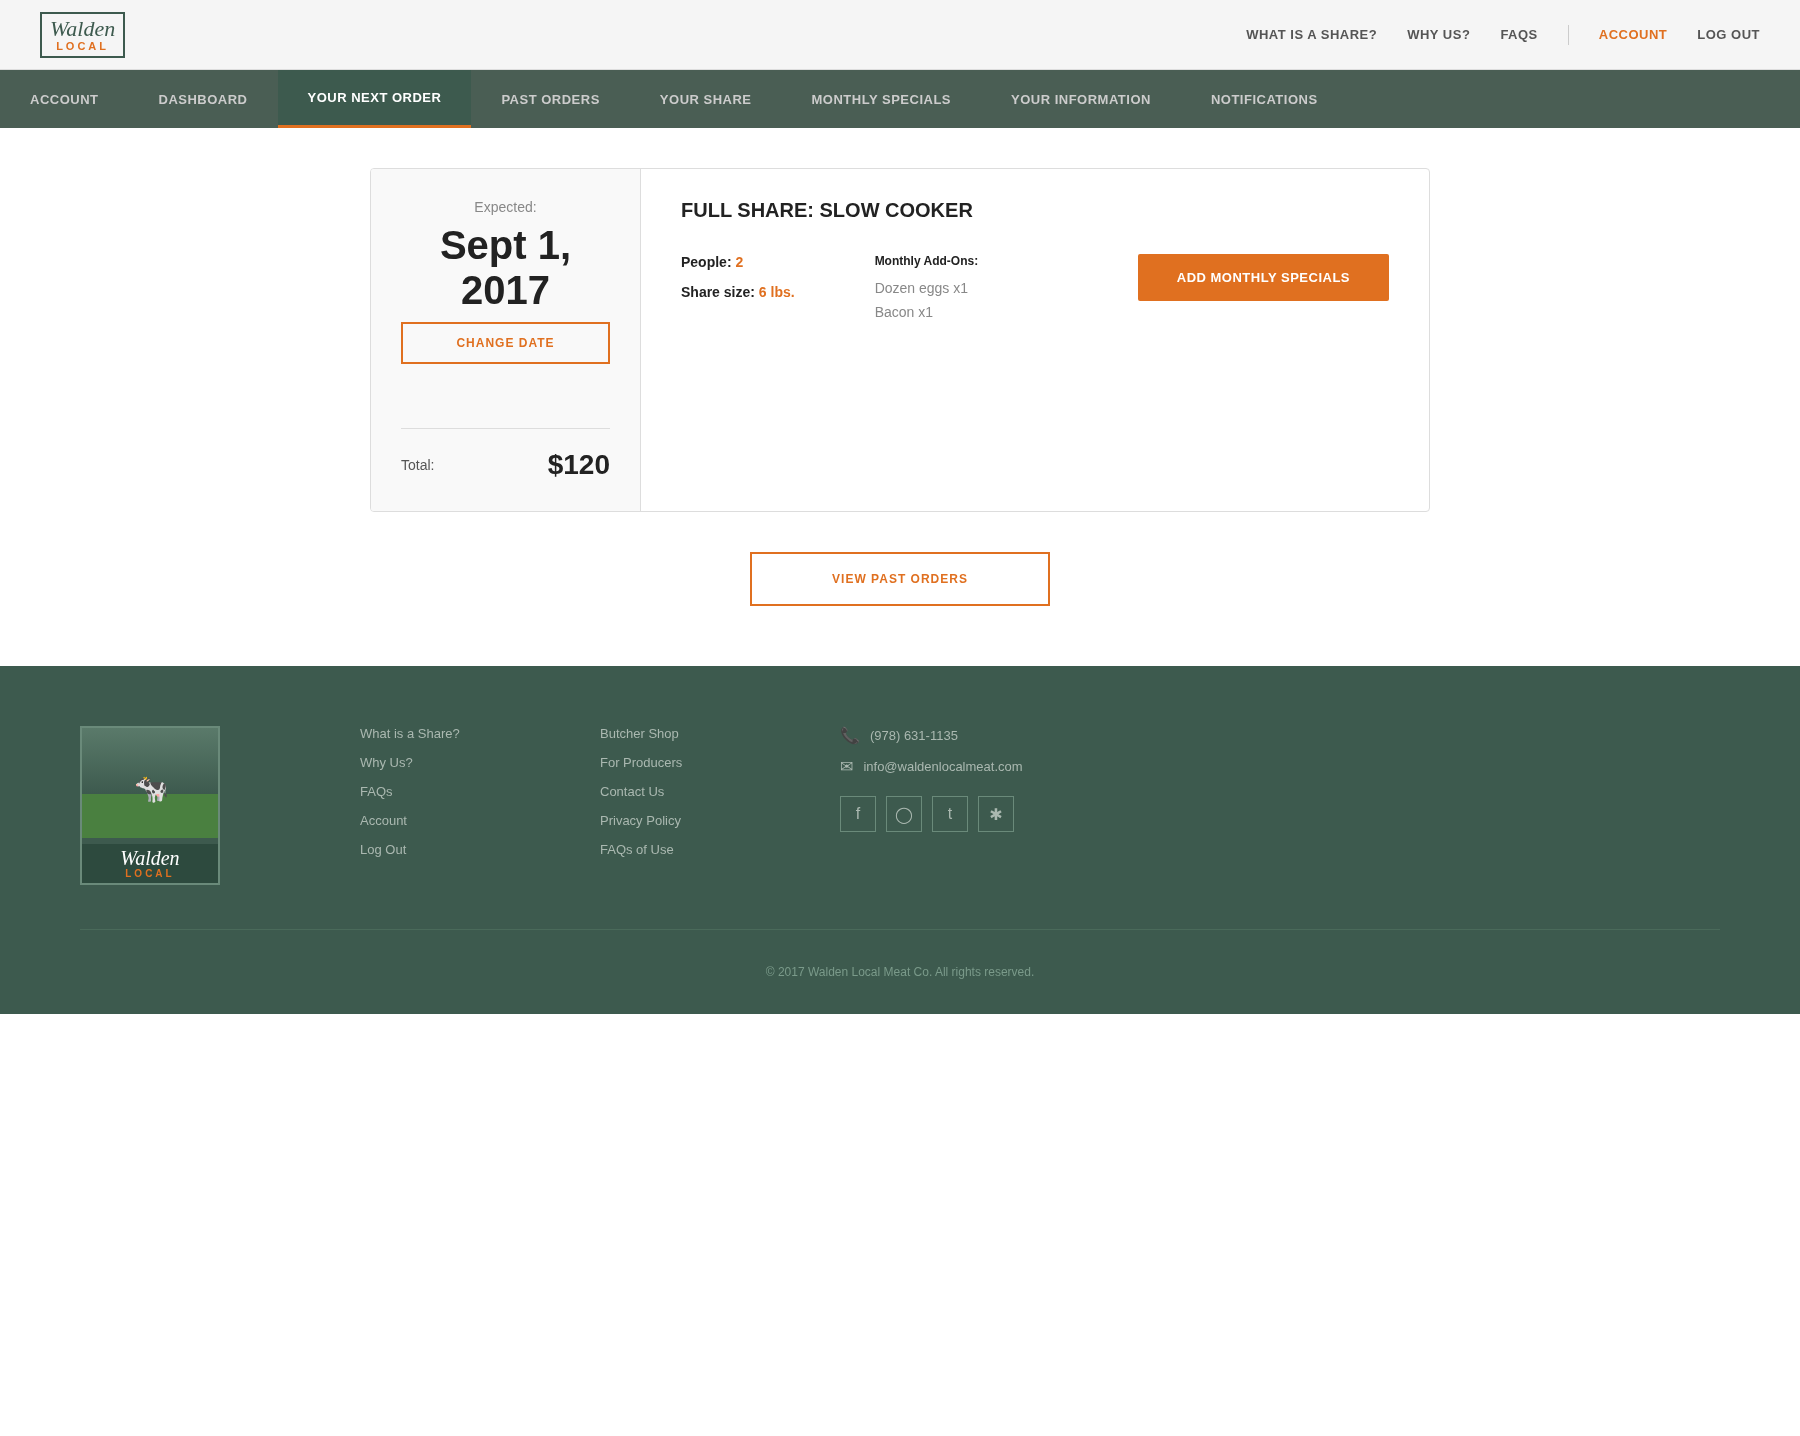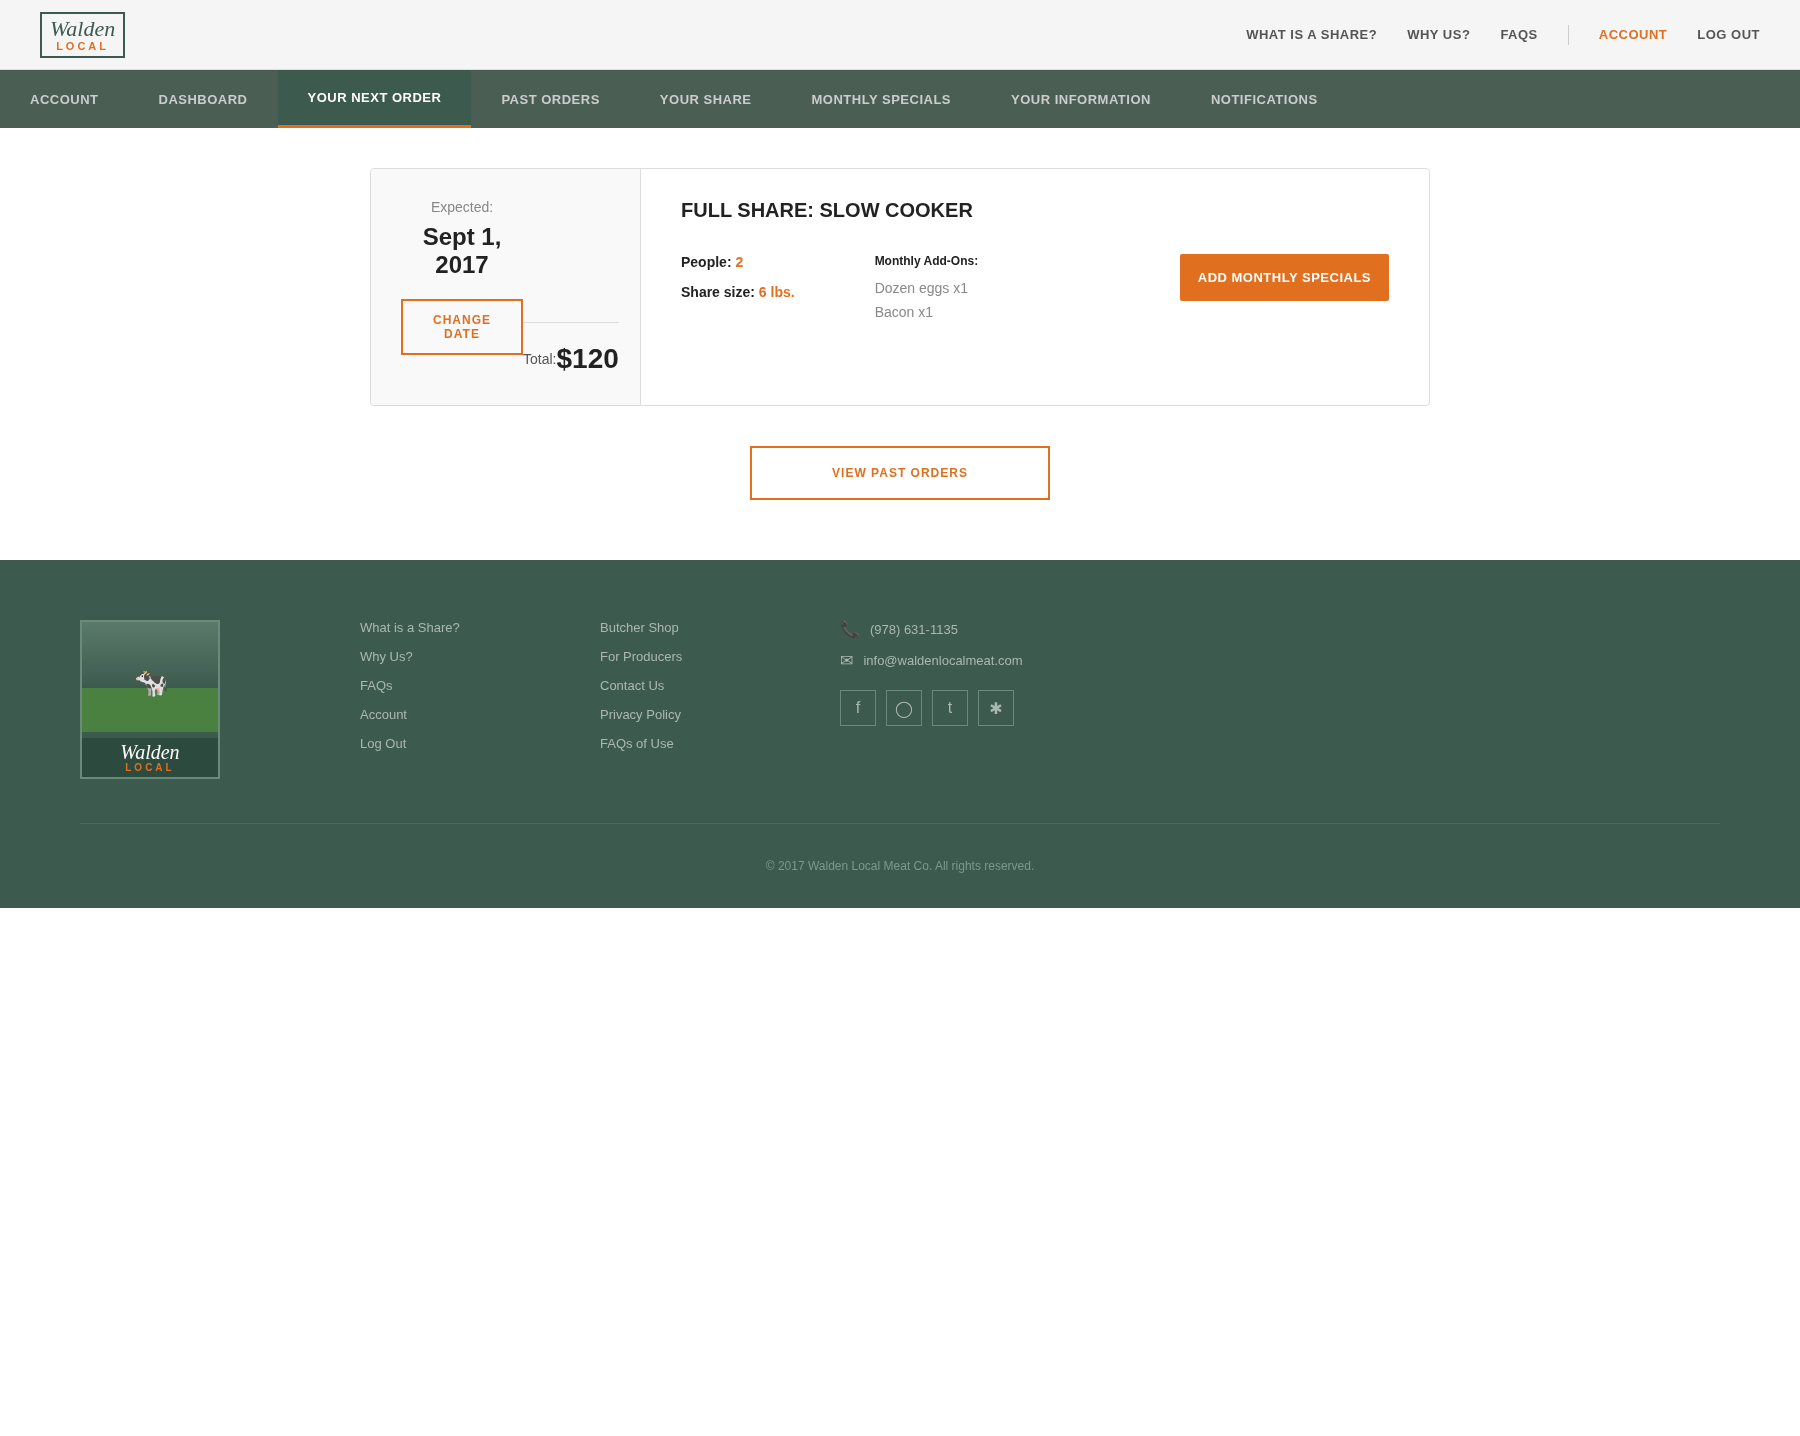--- a/index.html
+++ b/index.html
@@ -97,36 +97,37 @@
       overflow: hidden;
       margin-bottom: 40px;
     }
     .order-date-panel {
       background: #f9f9f9;
       width: 270px;
       min-width: 270px;
       padding: 30px;
       border-right: 1px solid #ddd;
       display: flex;
-      flex-direction: row;
+      flex-direction: column;
       align-items: center;
       justify-content: space-between;
+      gap: 44px;
     }
     .expected-label {
       color: #888;
       font-size: 14px;
       text-align: center;
       margin-bottom: 8px;
     }
     .order-date {
-      font-size: 24px;
+      font-size: 40px;
       font-weight: bold;
       color: #222;
       text-align: center;
-      margin-bottom: 20px;
+      margin-bottom: 9px;
     }
     .change-date-btn {
       border: 2px solid #e07020;
       background: transparent;
       color: #e07020;
       font-size: 12px;
       font-weight: bold;
       letter-spacing: 1px;
       text-transform: uppercase;
       padding: 12px 30px;
@@ -158,21 +159,21 @@
     }
     .addon-item { color: #888; font-size: 14px; margin-bottom: 8px; }
     .add-monthly-btn {
       background: #e07020;
       color: #fff;
       border: none;
       font-size: 13px;
       font-weight: bold;
       letter-spacing: 0.5px;
       text-transform: uppercase;
-      padding: 16px 18px;
+      padding: 16px 39px;
       cursor: pointer;
       border-radius: 2px;
     }
 
     
     .view-past-orders-wrapper {
       text-align: center;
       margin: 20px 0 60px;
     }
     .view-past-orders-btn {

